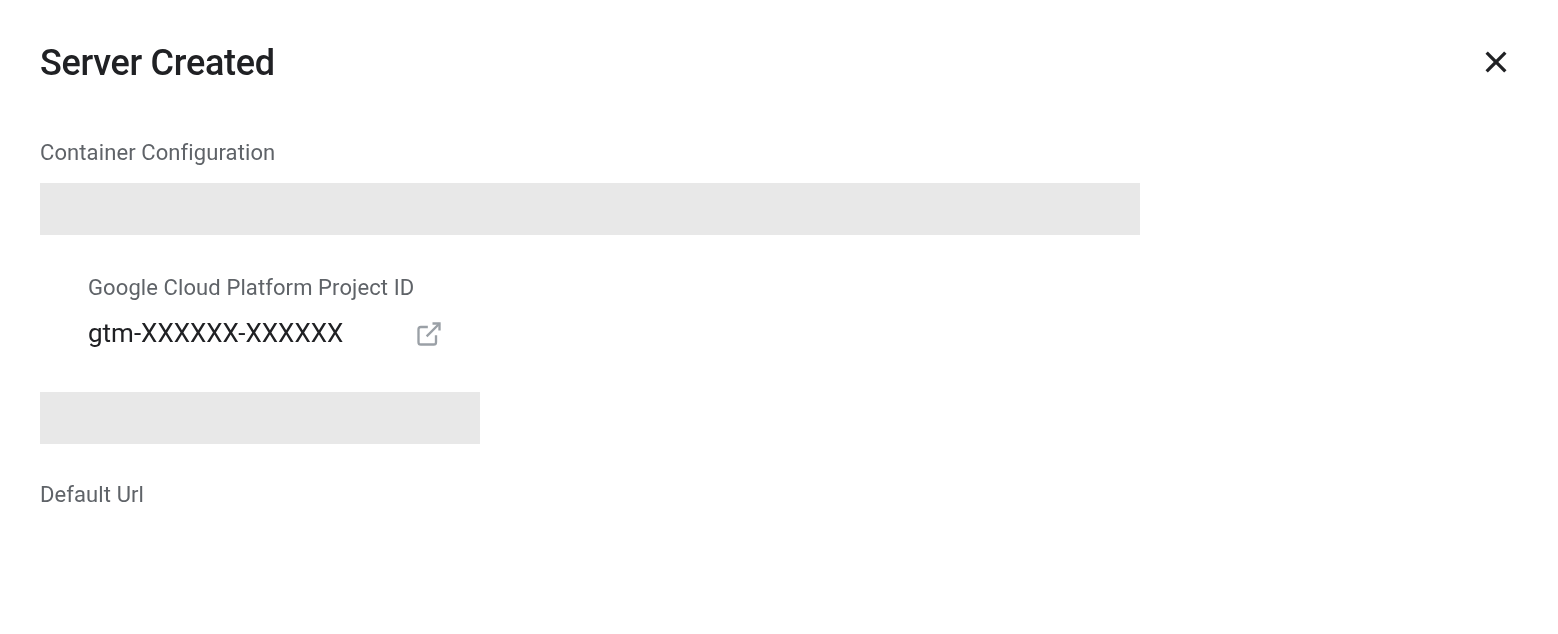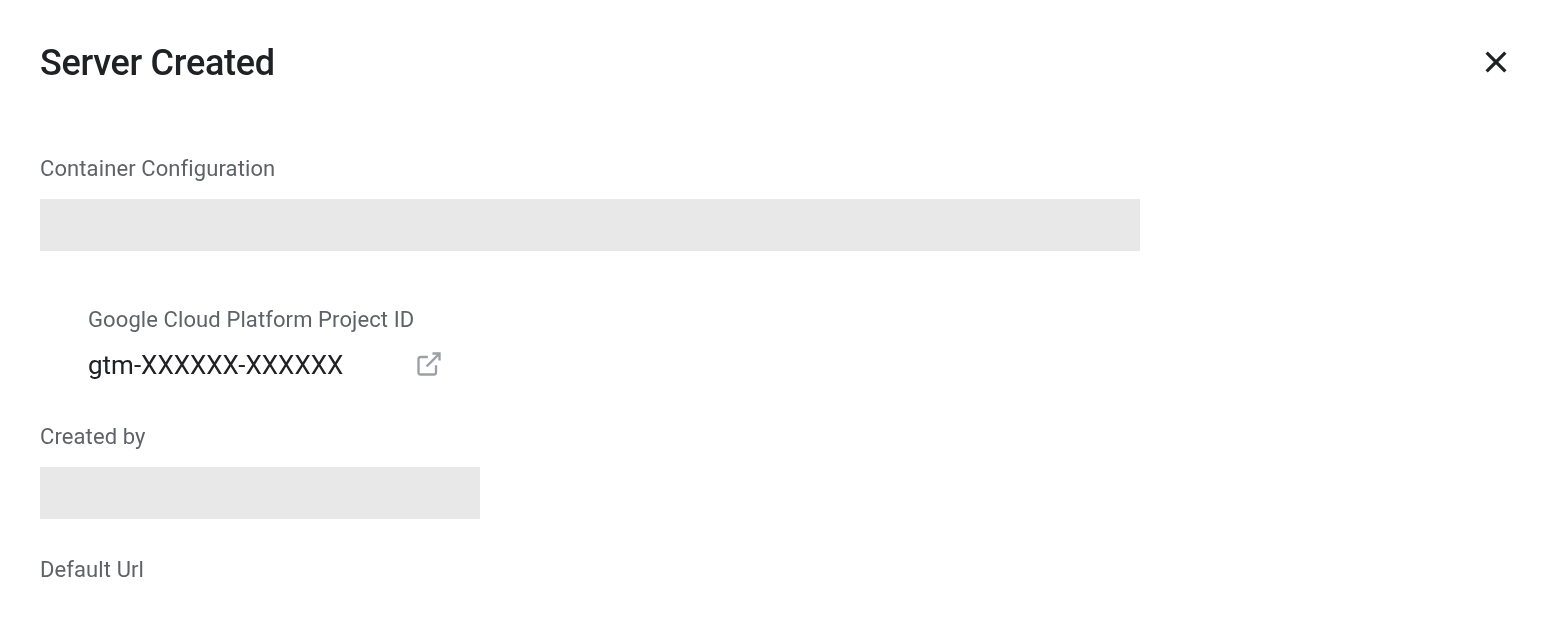--- a/index.html
+++ b/index.html
@@ -12,21 +12,21 @@
       background: #fff;
       width: 1558px;
       height: 634px;
       position: relative;
       padding: 42px 40px;
     }
     .header {
       display: flex;
       justify-content: space-between;
       align-items: center;
-      margin-bottom: 72px;
+      margin-bottom: 56px;
     }
     .title {
       font-size: 36px;
       font-weight: 500;
       color: #202124;
       letter-spacing: -0.3px;
     }
     .close-btn {
       position: absolute;
       top: 42px;
@@ -58,21 +58,21 @@
       height: 52px;
       background: #e8e8e8;
     }
     .redacted-block-2 {
       width: 440px;
       height: 52px;
       background: #e8e8e8;
     }
     .value-row {
       display: flex;
-      align-items: flex-start;
+      align-items: flex-end;
       gap: 72px;
     }
     .field-value {
       font-size: 26px;
       color: #202124;
       font-weight: 400;
       letter-spacing: 0px;
     }
     .open-external {
       width: 28px;
@@ -87,21 +87,21 @@
     }
     .open-external svg {
       width: 28px;
       height: 28px;
     }
     .field-project {
       margin-bottom: 44px;
       margin-left: 48px;
     }
     .field-container-config {
-      margin-bottom: 56px;
+      margin-bottom: 40px;
     }
     .field-created-by {
       margin-bottom: 38px;
     }
   </style>
 </head>
 <body>
 
 <div class="header">
   <h1 class="title">Server Created</h1>
@@ -126,19 +126,18 @@
       <svg viewBox="0 0 24 24" fill="none" stroke="#9aa0a6" stroke-width="2">
         <path d="M18 13v6a2 2 0 0 1-2 2H5a2 2 0 0 1-2-2V8a2 2 0 0 1 2-2h6"></path>
         <polyline points="15 3 21 3 21 9"></polyline>
         <line x1="10" y1="14" x2="21" y2="3"></line>
       </svg>
     </button>
   </div>
 </div>
 
 <div class="field field-created-by">
-  <div class="field-label">Created by</div>
   <div class="redacted-block-2"></div>
 </div>
 
 <div class="field">
   <div class="field-label">Default Url</div>
 </div>
 
 </body></html>

